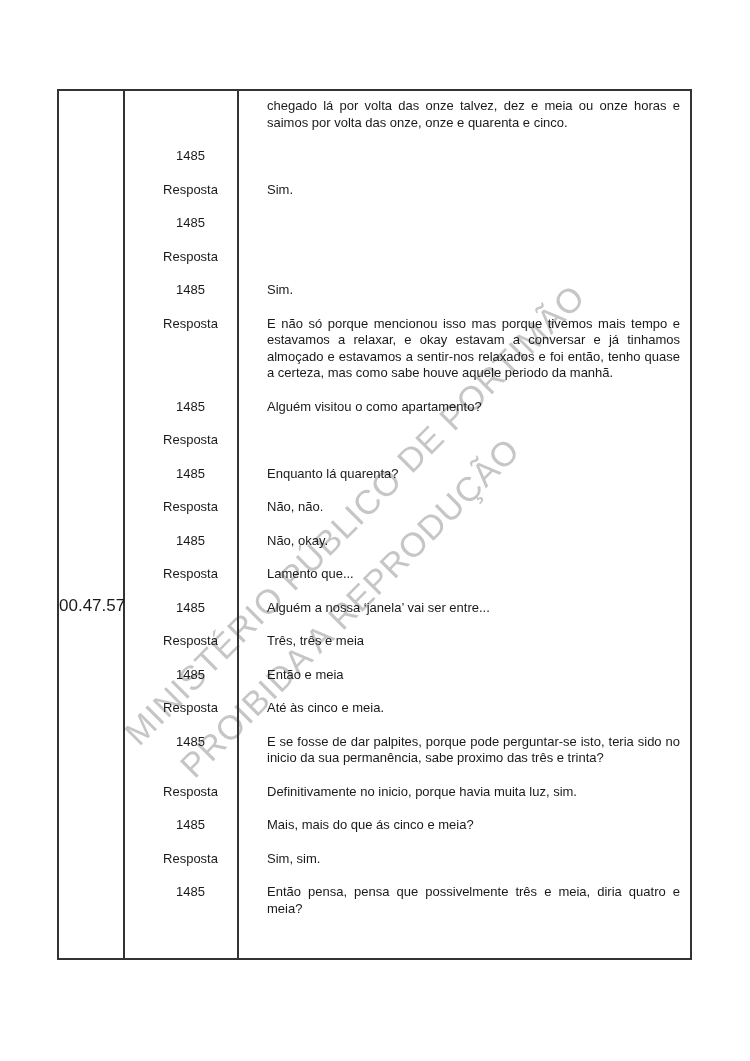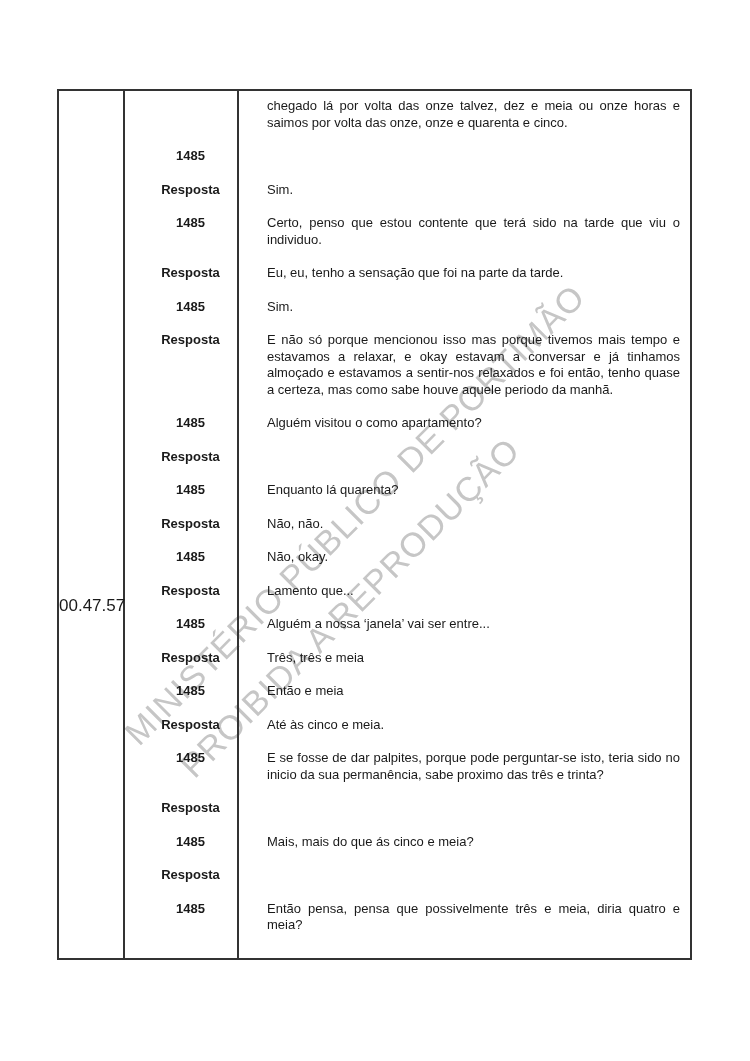--- a/index.html
+++ b/index.html
@@ -81,21 +81,20 @@
     margin-bottom: 17px;
   }
   .entry:last-child { margin-bottom: 0; }
   .entry.extra-gap { margin-top: 14px; }
   .speaker {
     width: 131px;
     flex-shrink: 0;
     text-align: center;
     box-sizing: border-box;
     padding: 0 4px;
-    font-weight: bold;
   }
   .text {
     flex: 1;
     text-align: justify;
     padding-left: 11px;
     padding-right: 10px;
   }
 </style>
 </head>
 <body>
@@ -123,26 +122,24 @@
     <div class="speaker">1485</div>
   </div>
 
   <div class="entry">
     <div class="speaker">Resposta</div>
     <div class="text">Sim.</div>
   </div>
 
   <div class="entry">
     <div class="speaker">1485</div>
-    <div class="text">Certo, penso que estou contente que terá sido na tarde que viu o individuo.</div>
-  </div>
-
-  <div class="entry">
-    <div class="speaker">Resposta</div>
-    <div class="text">Eu, eu, tenho a sensação que foi na parte da tarde.</div>
+  </div>
+
+  <div class="entry">
+    <div class="speaker">Resposta</div>
   </div>
 
   <div class="entry">
     <div class="speaker">1485</div>
     <div class="text">Sim.</div>
   </div>
 
   <div class="entry">
     <div class="speaker">Resposta</div>
     <div class="text">E não só porque mencionou isso mas porque tivemos mais tempo e estavamos a relaxar, e okay estavam a conversar e já tinhamos almoçado e estavamos a sentir-nos relaxados e foi então, tenho quase a certeza, mas como sabe houve aquele periodo da manhã.</div>
@@ -197,29 +194,31 @@
     <div class="text">Até às cinco e meia.</div>
   </div>
 
   <div class="entry">
     <div class="speaker">1485</div>
     <div class="text">E se fosse de dar palpites, porque pode perguntar-se isto, teria sido no inicio da sua permanência, sabe proximo das três e trinta?</div>
   </div>
 
   <div class="entry extra-gap">
     <div class="speaker">Resposta</div>
+    <div class="text">Definitivamente no inicio, porque havia muita luz, sim.</div>
   </div>
 
   <div class="entry">
     <div class="speaker">1485</div>
     <div class="text">Mais, mais do que ás cinco e meia?</div>
   </div>
 
   <div class="entry">
     <div class="speaker">Resposta</div>
+    <div class="text">Sim, sim.</div>
   </div>
 
   <div class="entry">
     <div class="speaker">1485</div>
     <div class="text">Então pensa, pensa que possivelmente três e meia, diria quatro e meia?</div>
   </div>
 </div>
     </div>
   </div>
 

